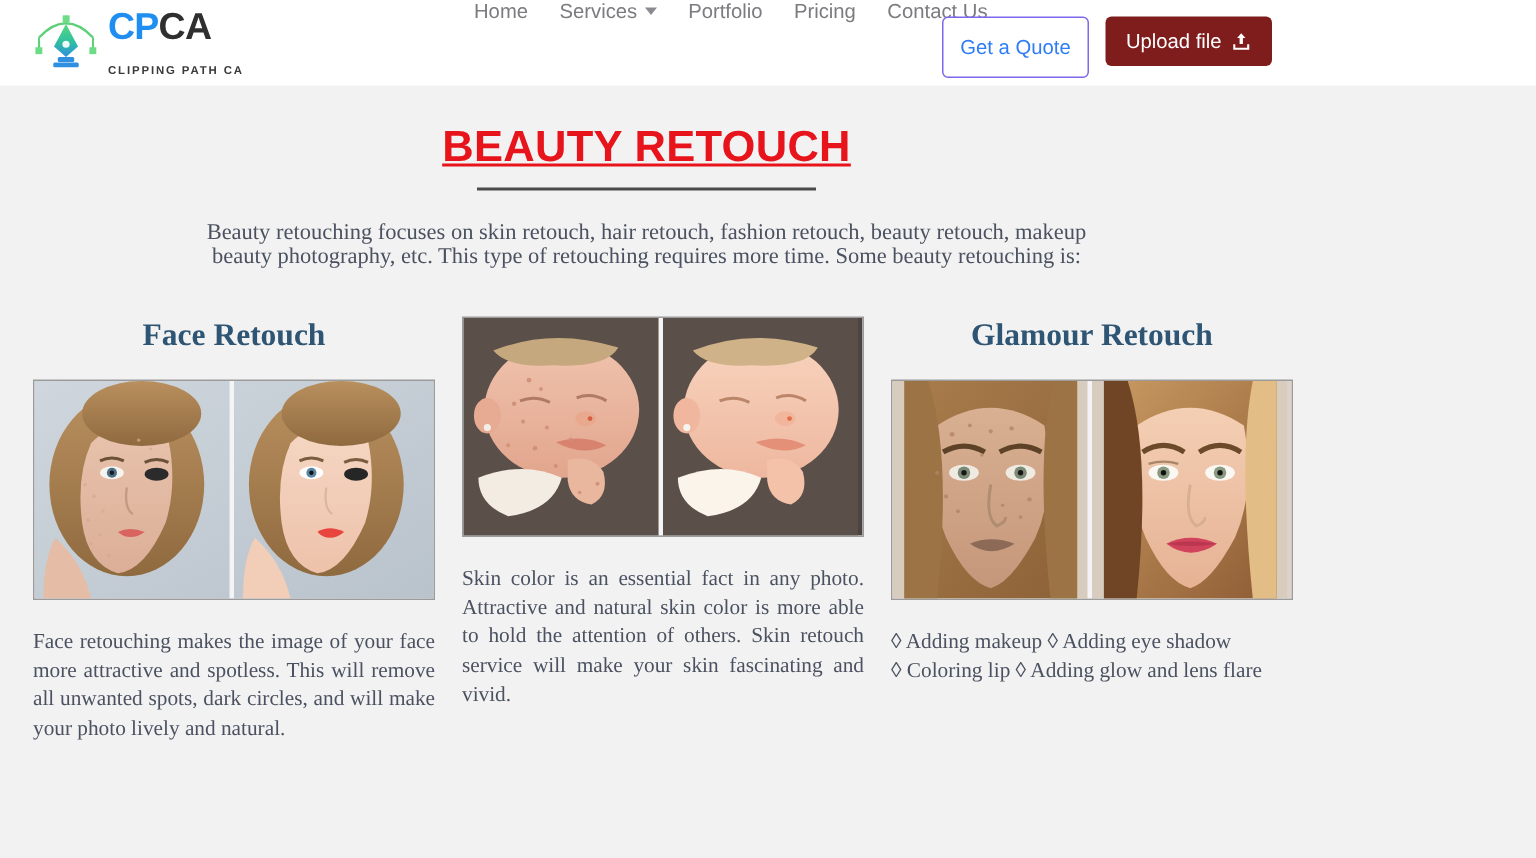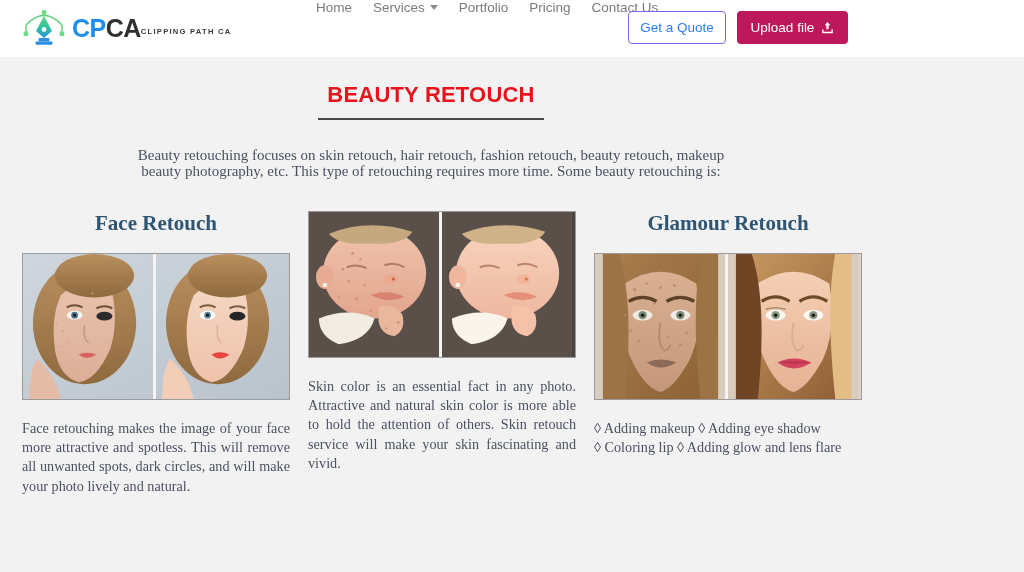--- a/index.html
+++ b/index.html
@@ -17,21 +17,21 @@
     width: 1024px; height: 57px;
     background: #ffffff;
     display: flex; align-items: center;
   }
   .logo-wrap {
     position: absolute; left: 22px; top: 6px;
     display: flex; align-items: center; gap: 6px;
     height: 44px;
   }
   .logo-mark { width: 44px; height: 42px; display: block; }
-  .logo-text { display: flex; flex-direction: row; justify-content: center; line-height: 1; }
+  .logo-text { display: flex; flex-direction: column; justify-content: center; line-height: 1; }
   .logo-cpca { font-size: 25px; font-weight: bold; letter-spacing: -0.5px; display: flex; }
   .logo-cp { color: #1f8ef1; }
   .logo-ca { color: #2f2f2f; }
   .logo-sub {
     font-size: 7.6px; letter-spacing: 1.25px; color: #3a3a3a;
     margin-top: 12px; font-weight: 600;
   }
 
   .nav {
     position: absolute; left: 316px; top: 0; height: 57px;
@@ -44,46 +44,47 @@
   .caret {
     width: 0; height: 0;
     border-left: 4.5px solid transparent;
     border-right: 4.5px solid transparent;
     border-top: 5px solid #8a8a8f;
     display: inline-block;
   }
 
   .btn-quote {
     position: absolute; left: 628px; top: 11px;
-    width: 98px; height: 33px;
+    width: 98px; height: 41px;
     border: 1px solid #7b68ee; border-radius: 4px;
     background: #ffffff; color: #2f7df6;
     font-size: 13.5px; font-family: "Liberation Sans", sans-serif;
     cursor: pointer;
   }
   .btn-upload {
     position: absolute; left: 737px; top: 11px;
     width: 111px; height: 33px;
     border: none; border-radius: 4px;
-    background: #be185d; color: #ffffff;
+    background: #7f1d1d; color: #ffffff;
     font-size: 13.5px; font-family: "Liberation Sans", sans-serif;
     cursor: pointer;
     display: flex; align-items: center; justify-content: center; gap: 7px;
   }
   .upload-ico { width: 13px; height: 13px; display: block; }
 
   
   .title-block {
     position: absolute; top: 82px; left: 0; width: 862px;
     text-align: center;
   }
   .page-title {
-    font-size: 22px; font-weight: bold; color: #e8141c;
+    font-size: 29px; font-weight: bold; color: #e8141c;
     letter-spacing: 0.2px;
     font-family: "Liberation Sans", sans-serif;
+    text-decoration: underline;
   }
   .title-rule {
     width: 226px; height: 2px; background: #4a4a4a;
     margin: 10px auto 0 auto;
   }
 
   
   .intro {
     position: absolute; top: 147px; left: 131px;
     width: 600px; text-align: center;

